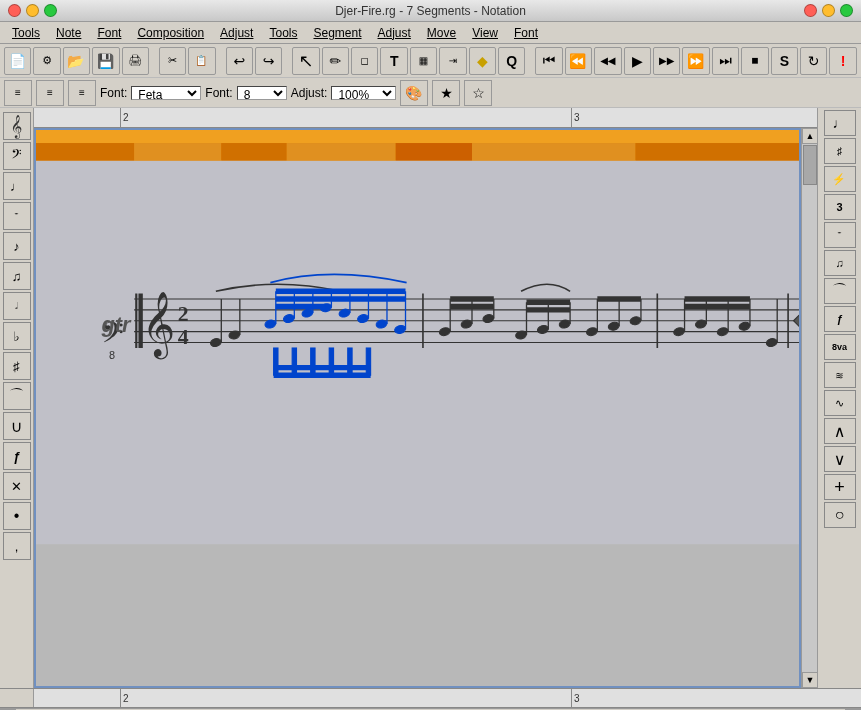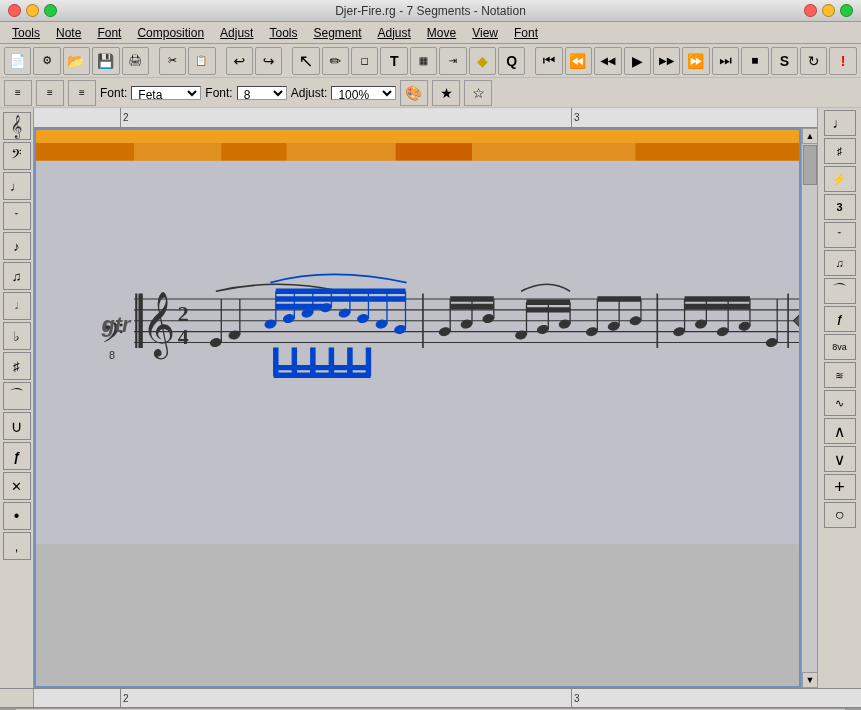--- a/index.html
+++ b/index.html
@@ -436,21 +436,21 @@
 
   <div id="right-panel">
     <div class="rp-btn" style="font-size:14px">♩</div>
     <div class="rp-btn">♯</div>
     <div class="rp-btn" style="color:#cc8800">⚡</div>
     <div class="rp-btn" style="font-weight:bold">3</div>
     <div class="rp-btn" style="font-size:10px">𝄻</div>
     <div class="rp-btn">♫</div>
     <div class="rp-btn" style="font-size:16px">⌒</div>
     <div class="rp-btn" style="font-style:italic; font-weight:bold">ƒ</div>
-    <div class="rp-btn" style="font-size:9px; font-weight:normal">8va</div>
+    <div class="rp-btn" style="font-size:9px; font-weight:bold">8va</div>
     <div class="rp-btn" style="font-size:10px">≋</div>
     <div class="rp-btn">∿</div>
     <div class="rp-btn" style="font-size:16px">∧</div>
     <div class="rp-btn" style="font-size:16px">∨</div>
     <div class="rp-btn" style="font-size:18px">+</div>
     <div class="rp-btn" style="font-size:16px">○</div>
   </div>
 </div>
 
 <div id="bottom-ruler">

